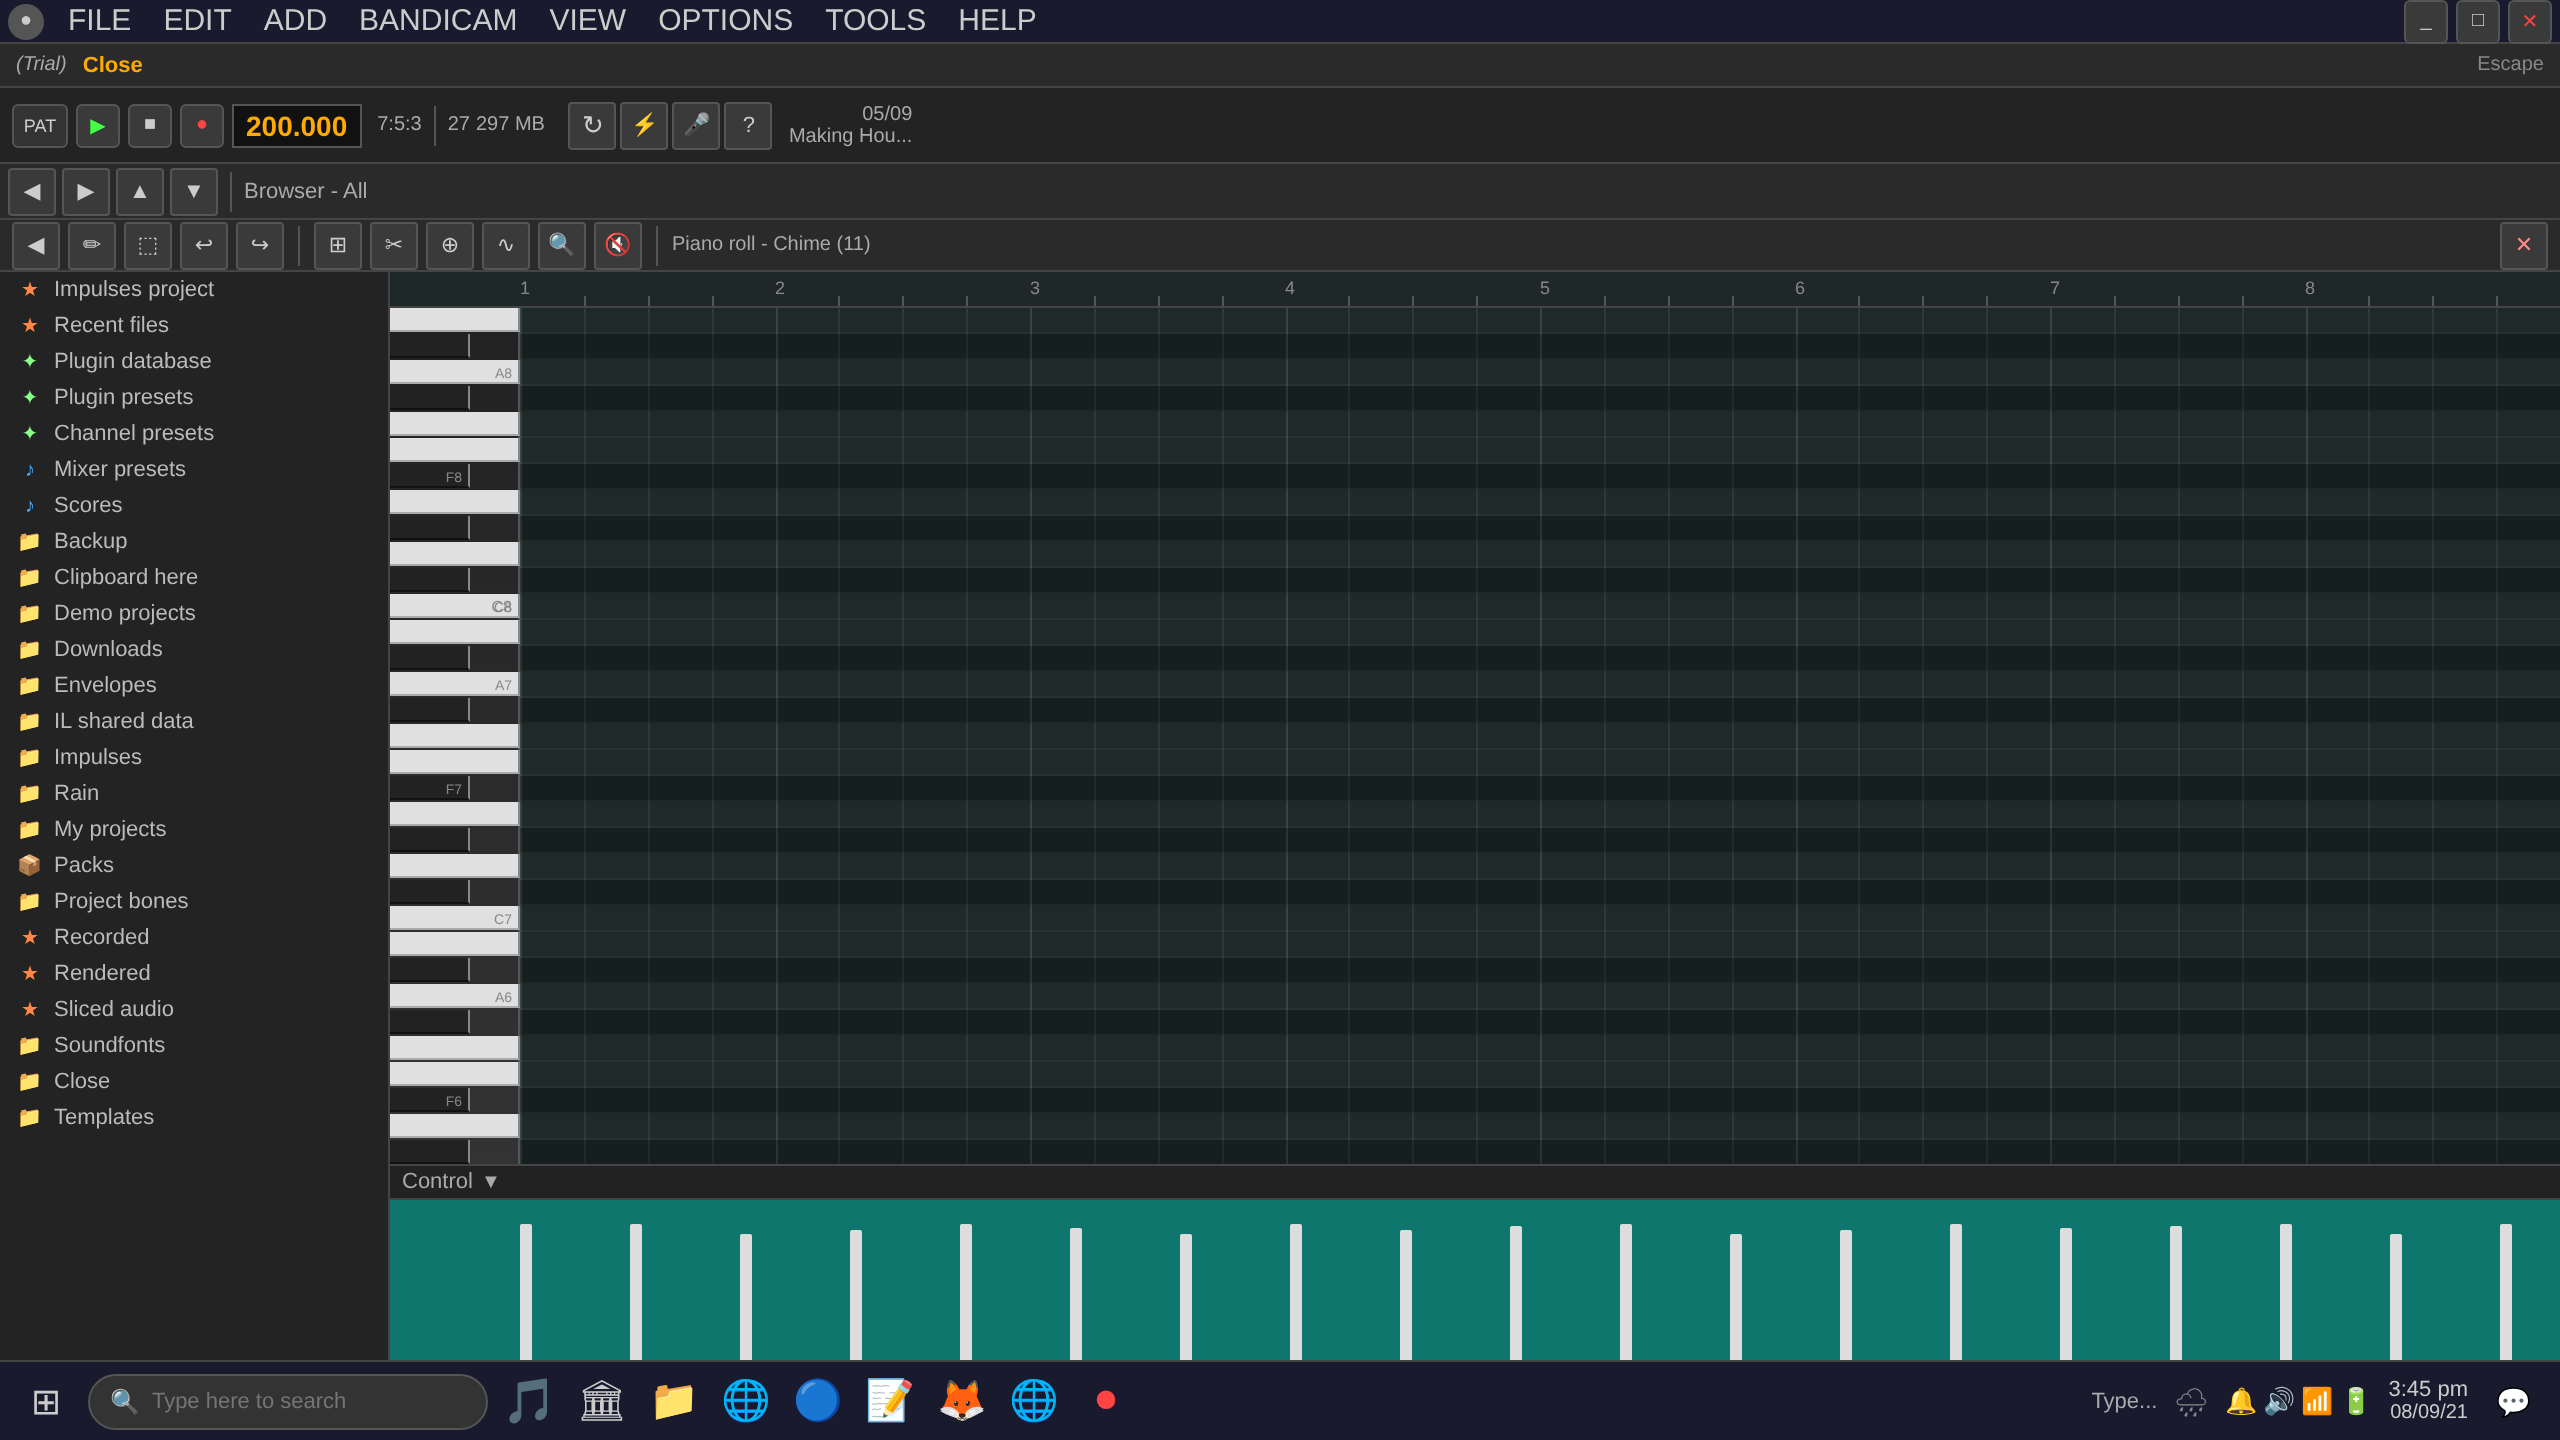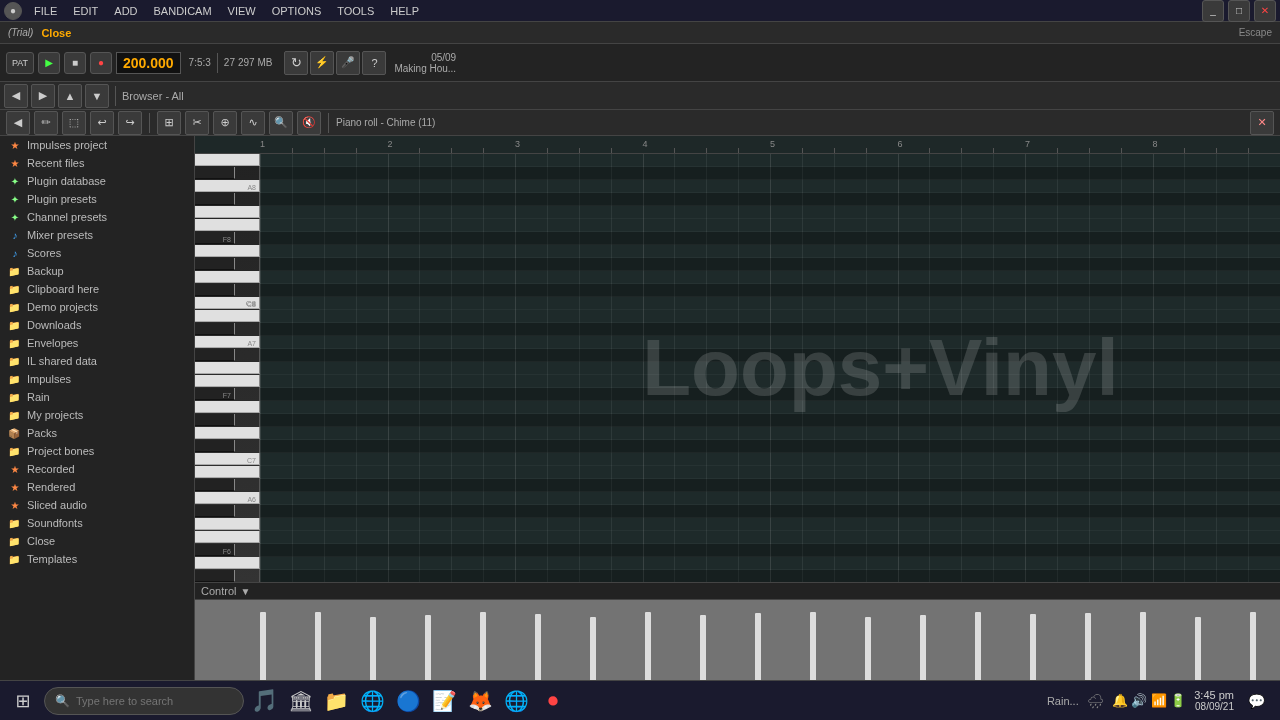--- a/index.html
+++ b/index.html
@@ -18,21 +18,21 @@
       display: flex;
       align-items: center;
       background: #1a1a2e;
       height: 22px;
       padding: 0 4px;
       gap: 8px;
       border-bottom: 1px solid #444;
     }
     .menu-item {
       color: #ccc;
-      font-size: 11px;
+      font-size: 15px;
       cursor: pointer;
       padding: 0 4px;
     }
 
     
     #transport {
       display: flex;
       align-items: center;
       background: #232323;
       height: 38px;
@@ -181,21 +181,21 @@
       font-weight: bold;
       color: rgba(255,255,255,0.15);
       white-space: nowrap;
       pointer-events: none;
       z-index: 10;
     }
 
     
     #control-area {
       height: 120px;
-      background: #737373;
+      background: #0f766e;
       border-top: 1px solid #444;
       position: relative;
     }
 
     
     .vel-bar {
       position: absolute;
       bottom: 0;
       width: 6px;
       background: #ddd;
@@ -642,21 +642,20 @@
           <div style="position: absolute; left: 0px; right: 0px; top: 325px; height: 13px; background: rgba(0, 0, 0, 0.25); border-bottom: 1px solid rgba(255, 255, 255, 0.04);"></div>
           <div style="position: absolute; left: 0px; right: 0px; top: 338px; height: 13px; background: transparent; border-bottom: 1px solid rgba(255, 255, 255, 0.04);"></div>
           <div style="position: absolute; left: 0px; right: 0px; top: 351px; height: 13px; background: rgba(0, 0, 0, 0.25); border-bottom: 1px solid rgba(255, 255, 255, 0.04);"></div>
           <div style="position: absolute; left: 0px; right: 0px; top: 364px; height: 13px; background: transparent; border-bottom: 1px solid rgba(255, 255, 255, 0.04);"></div>
           <div style="position: absolute; left: 0px; right: 0px; top: 377px; height: 13px; background: transparent; border-bottom: 1px solid rgba(255, 255, 255, 0.04);"></div>
           <div style="position: absolute; left: 0px; right: 0px; top: 390px; height: 13px; background: rgba(0, 0, 0, 0.25); border-bottom: 1px solid rgba(255, 255, 255, 0.04);"></div>
           <div style="position: absolute; left: 0px; right: 0px; top: 403px; height: 13px; background: transparent; border-bottom: 1px solid rgba(255, 255, 255, 0.04);"></div>
           <div style="position: absolute; left: 0px; right: 0px; top: 416px; height: 13px; background: rgba(0, 0, 0, 0.25); border-bottom: 1px solid rgba(255, 255, 255, 0.04);"></div>
         </div>
 
-      <div id="loops-watermark">Loops+Vinyl</div>
     </div>
 
     <div id="control-area">
       <div style="display:flex;align-items:center;padding:2px 6px;background:#222;border-bottom:1px solid #444;">
         <span style="color:#aaa;font-size:11px;">Control</span>
         <span style="color:#aaa;font-size:10px;margin-left:4px;">▼</span>
       </div>
       <div style="position:relative;height:calc(100% - 22px);overflow:hidden;">
 
       <div class="vel-bar" style="position: absolute; bottom: 0px; left: 65px; width: 6px; height: 85px; background: rgb(221, 221, 221); border-radius: 1px 1px 0px 0px;"></div>
@@ -693,21 +692,21 @@
   <div class="taskbar-icon" style="font-size:22px;">🎵</div>
   <div class="taskbar-icon" style="font-size:20px;">🏛</div>
   <div class="taskbar-icon" style="font-size:20px;">📁</div>
   <div class="taskbar-icon" style="font-size:20px;">🌐</div>
   <div class="taskbar-icon" style="font-size:20px;">🔵</div>
   <div class="taskbar-icon" style="font-size:20px;">📝</div>
   <div class="taskbar-icon" style="font-size:20px;">🦊</div>
   <div class="taskbar-icon" style="font-size:20px;">🌐</div>
   <div class="taskbar-icon" style="font-size:20px;color:#f44;">⏺</div>
   <div style="margin-left:auto;display:flex;align-items:center;gap:8px;">
-    <span style="color:#aaa;font-size:11px;">Rain...</span>
+    <span style="color:#aaa;font-size:11px;">Type...</span>
     <span style="color:#888;font-size:14px;">🌧</span>
     <div style="display:flex;gap:3px;">
       <span style="font-size:13px;">🔔</span>
       <span style="font-size:13px;">🔊</span>
       <span style="font-size:13px;">📶</span>
       <span style="font-size:13px;">🔋</span>
     </div>
     <div id="taskbar-time">
       <div>3:45 pm</div>
       <div style="font-size:10px;">08/09/21</div>

